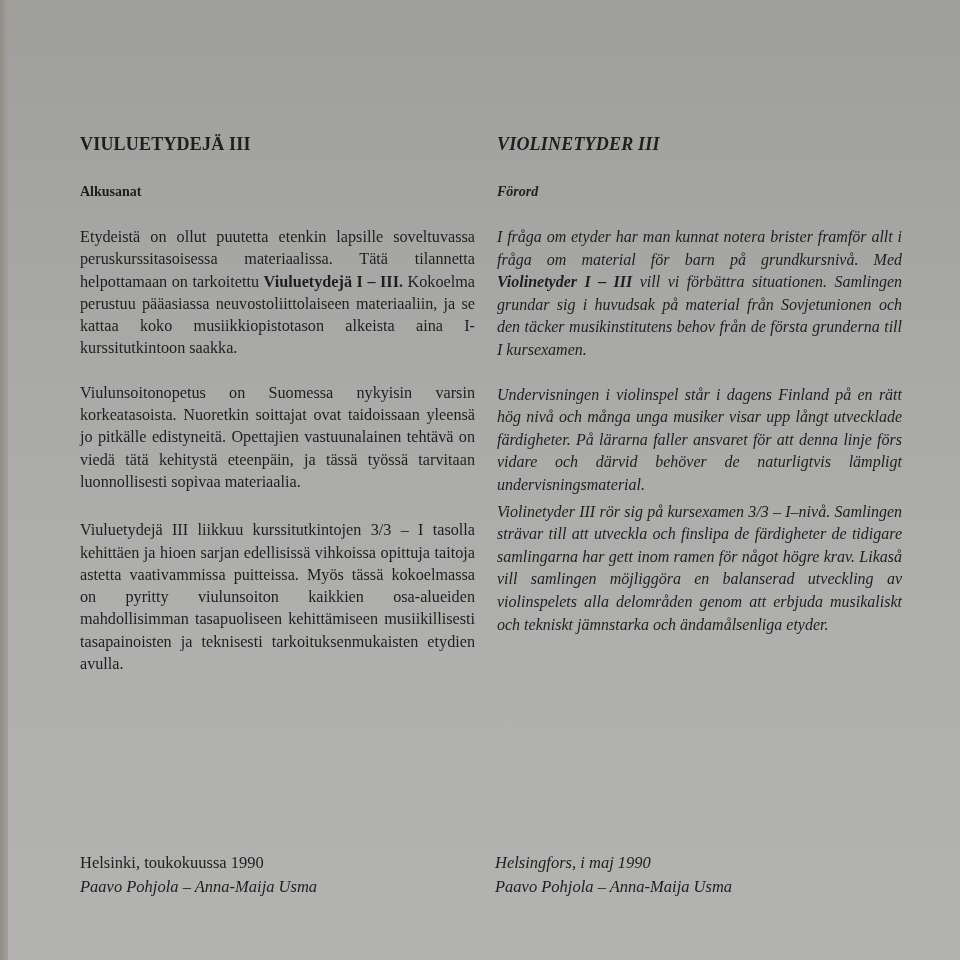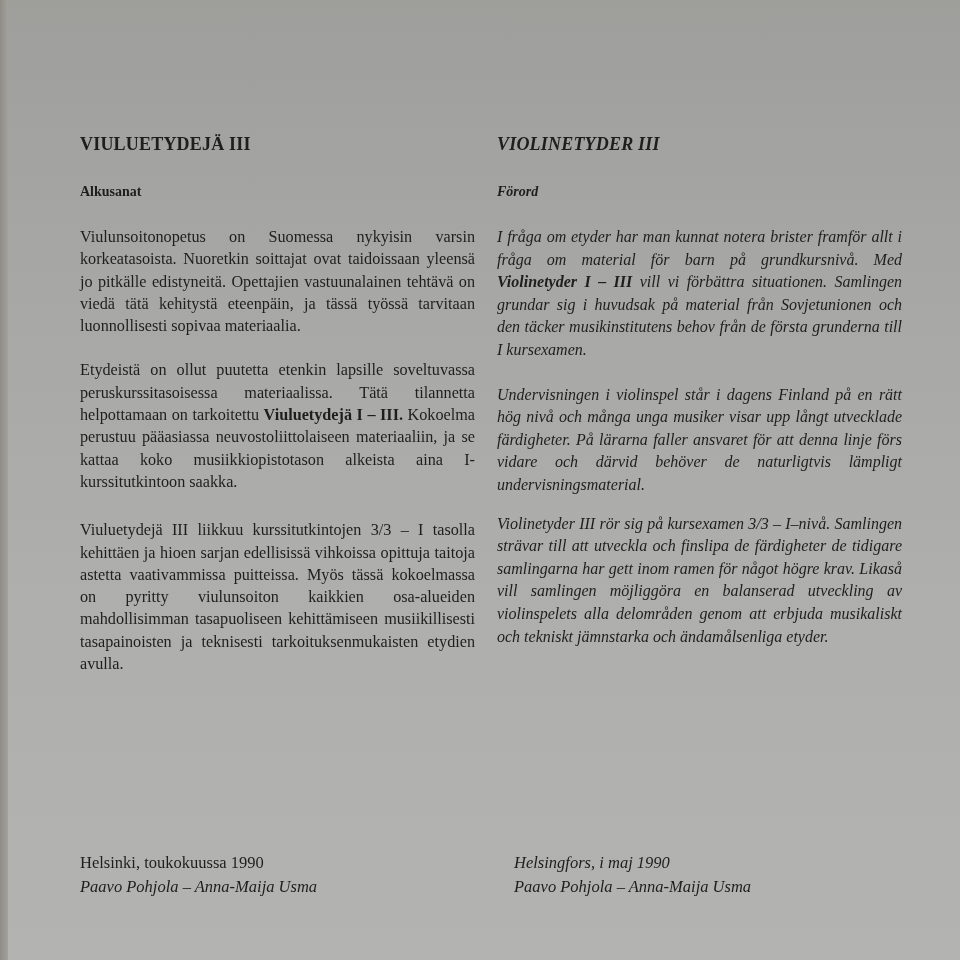--- a/index.html
+++ b/index.html
@@ -45,44 +45,44 @@
       font-size: 16.2px;
       line-height: 22.3px;
       text-align: justify;
       margin: 0;
     }
     .p1 { margin-top: 22px; }
     .p2 { margin-top: 22px; }
     .p3 { margin-top: 26px; }
     .col-sv .para, .col-sv .title, .col-sv .subtitle { font-style: italic; }
     .col-sv .para { font-size: 16px; line-height: 22.6px; }
-    .col-sv .p3 { margin-top: 16px; }
+    .col-sv .p3 { margin-top: 4px; }
     b { font-weight: bold; }
     .footer {
       position: absolute;
       top: 851px;
       font-size: 16.5px;
       line-height: 24px;
     }
     .footer-fi { left: 80px; }
-    .footer-sv { left: 514px; }
+    .footer-sv { left: 495px; }
     .footer .place { display: block; }
     .footer .authors { display: block; font-style: italic; font-family: Liberation Serif, serif; }
     .footer-sv .place { font-style: italic; }
   </style>
 </head>
 <body>
 
 <div class="page-edge"></div>
 
 <section class="column col-fi">
   <h1 class="title">VIULUETYDEJÄ III</h1>
   <h2 class="subtitle">Alkusanat</h2>
+  <p class="para p2"><span>Etydeistä on ollut puutetta etenkin lapsille soveltuvassa peruskurssitasoisessa materiaalissa. Tätä tilannetta helpottamaan on tarkoitettu </span><b>Viuluetydejä I – III.</b><span> Kokoelma perustuu pääasiassa neuvostoliittolaiseen materiaaliin, ja se kattaa koko musiikkiopistotason alkeista aina I-kurssitutkintoon saakka.</span></p>
   <p class="para p1">Viulunsoitonopetus on Suomessa nykyisin varsin korkeatasoista. Nuoretkin soittajat ovat taidoissaan yleensä jo pitkälle edistyneitä. Opettajien vastuunalainen tehtävä on viedä tätä kehitystä eteenpäin, ja tässä työssä tarvitaan luonnollisesti sopivaa materiaalia.</p>
-  <p class="para p2"><span>Etydeistä on ollut puutetta etenkin lapsille soveltuvassa peruskurssitasoisessa materiaalissa. Tätä tilannetta helpottamaan on tarkoitettu </span><b>Viuluetydejä I – III.</b><span> Kokoelma perustuu pääasiassa neuvostoliittolaiseen materiaaliin, ja se kattaa koko musiikkiopistotason alkeista aina I-kurssitutkintoon saakka.</span></p>
   <p class="para p3">Viuluetydejä III liikkuu kurssitutkintojen 3/3 – I tasolla kehittäen ja hioen sarjan edellisissä vihkoissa opittuja taitoja astetta vaativammissa puitteissa. Myös tässä kokoelmassa on pyritty viulunsoiton kaikkien osa-alueiden mahdollisimman tasapuoliseen kehittämiseen musiikillisesti tasapainoisten ja teknisesti tarkoituksenmukaisten etydien avulla.</p>
 </section>
 
 <section class="column col-sv">
   <h1 class="title">VIOLINETYDER III</h1>
   <h2 class="subtitle">Förord</h2>
   <p class="para p2"><span>I fråga om etyder har man kunnat notera brister framför allt i fråga om material för barn på grundkursnivå. Med </span><b>Violinetyder I – III</b><span> vill vi förbättra situationen. Samlingen grundar sig i huvudsak på material från Sovjetunionen och den täcker musikinstitutens behov från de första grunderna till I kursexamen.</span></p>
   <p class="para p1">Undervisningen i violinspel står i dagens Finland på en rätt hög nivå och många unga musiker visar upp långt utvecklade färdigheter. På lärarna faller ansvaret för att denna linje förs vidare och därvid behöver de naturligtvis lämpligt undervisningsmaterial.</p>
   <p class="para p3">Violinetyder III rör sig på kursexamen 3/3 – I–nivå. Samlingen strävar till att utveckla och finslipa de färdigheter de tidigare samlingarna har gett inom ramen för något högre krav. Likaså vill samlingen möjliggöra en balanserad utveckling av violinspelets alla delområden genom att erbjuda musikaliskt och tekniskt jämnstarka och ändamålsenliga etyder.</p>
 </section>

